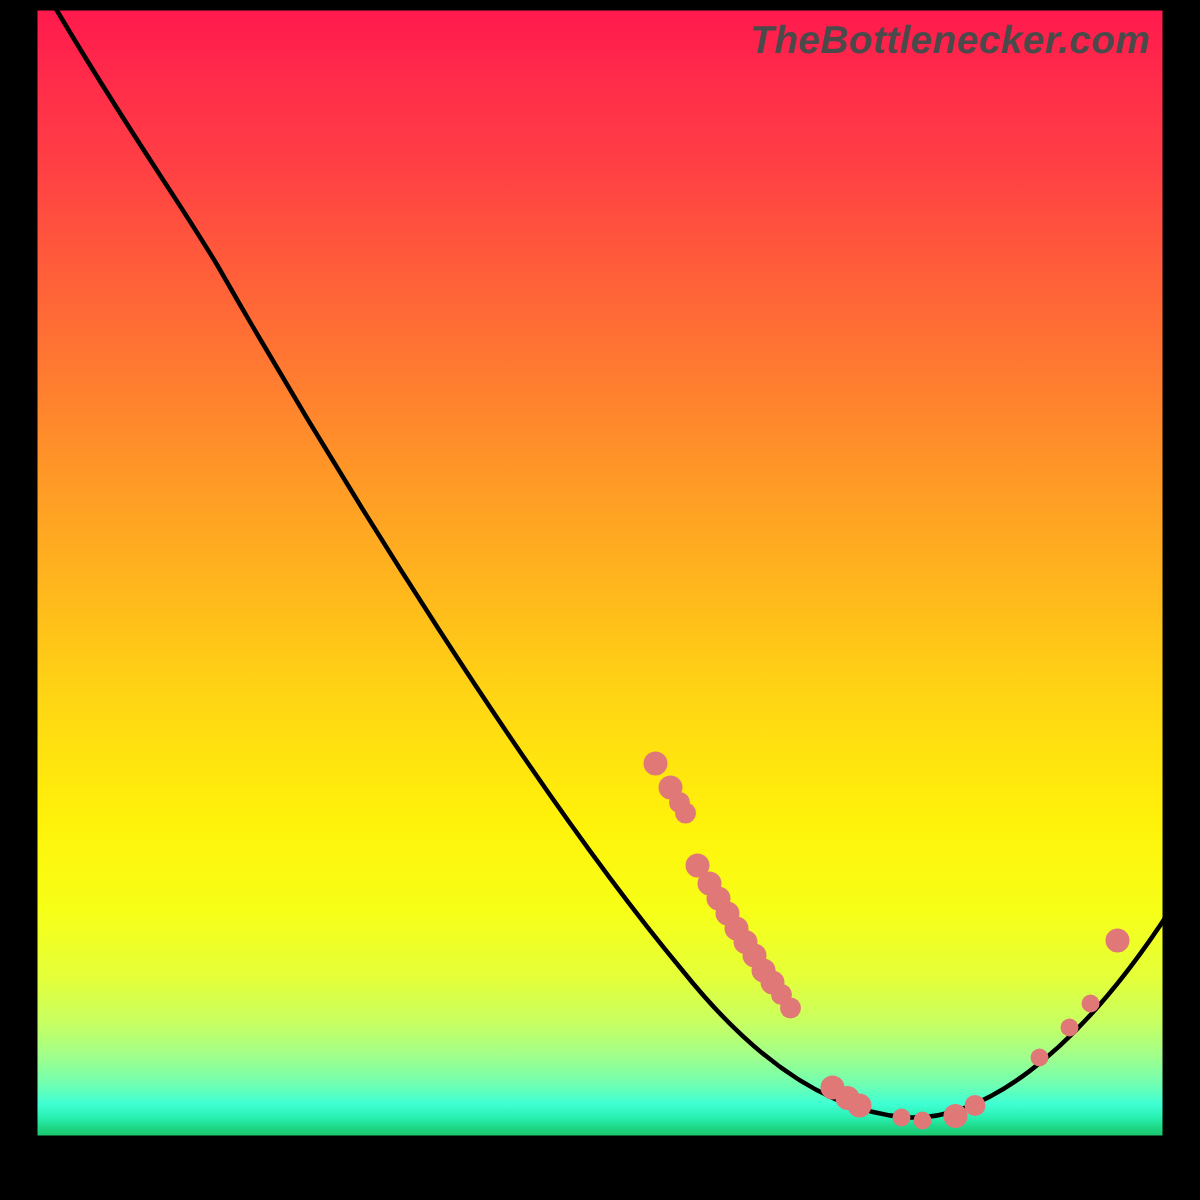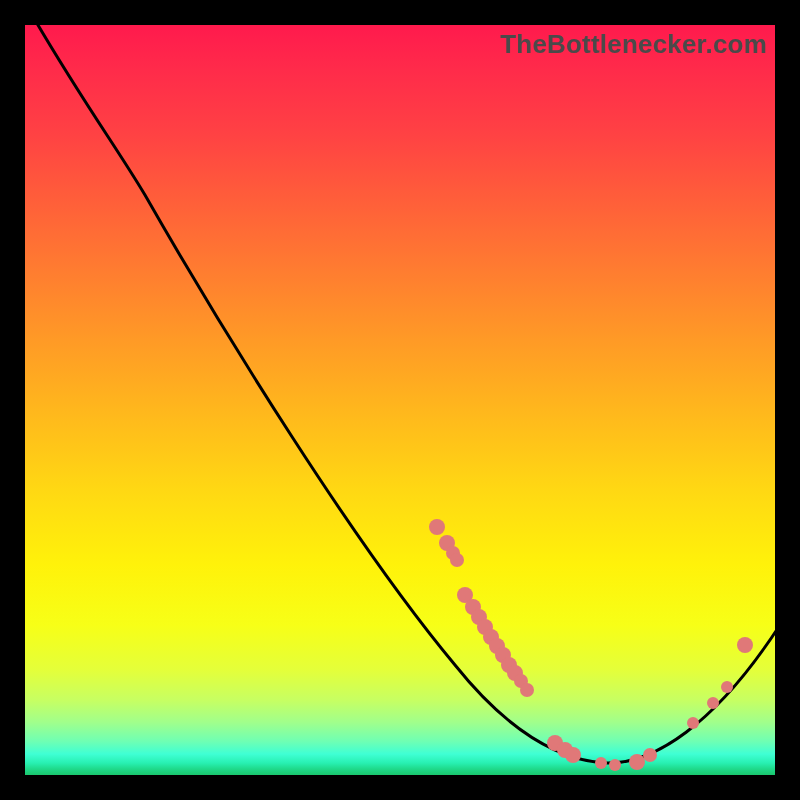--- a/index.html
+++ b/index.html
@@ -7,21 +7,21 @@
     padding: 0;
     width: 800px;
     height: 800px;
     background: #000;
     overflow: hidden;
     font-family: Arial, Helvetica, sans-serif;
   }
   .frame {
     position: absolute;
     left: 25px;
-    top: 25px;
+    top: 7px;
     width: 750px;
     height: 750px;
     background: linear-gradient(to bottom,
       #ff1a4d 0%,
       #ff2b4a 6%,
       #ff4044 14%,
       #ff5a3b 22%,
       #ff7a31 32%,
       #ff9a26 42%,
       #ffb91c 52%,
@@ -30,20 +30,21 @@
       #f7ff17 80%,
       #e4ff3a 86%,
       #c7ff62 90%,
       #a0ff8c 93%,
       #6fffb3 95.5%,
       #3fffd4 97.2%,
       #28f0b2 98.4%,
       #1fd98a 99.2%,
       #1ac76e 100%
     );
+    font-style: italic;
   }
   .watermark {
     position: absolute;
     top: 4px;
     right: 8px;
     color: #4a4a4a;
     font-size: 26px;
     font-weight: 600;
     letter-spacing: 0.2px;
     user-select: none;

